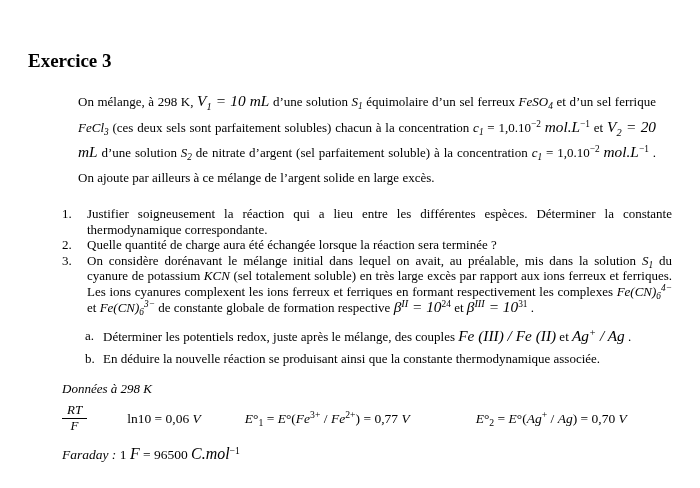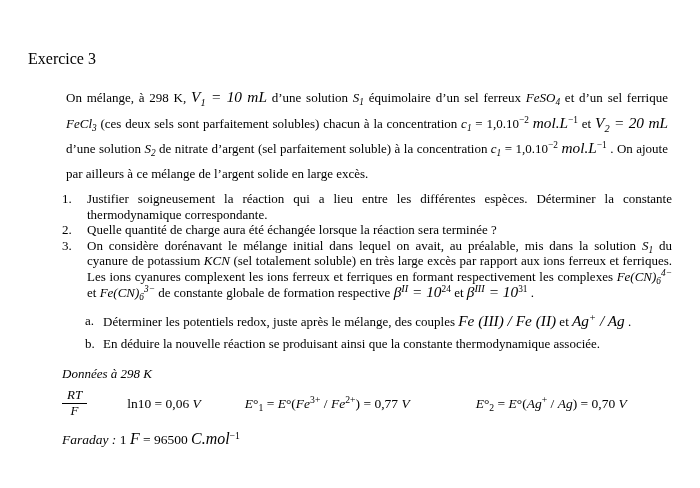--- a/index.html
+++ b/index.html
@@ -8,26 +8,26 @@
     background:#ffffff;color:#000000;
     font-family:"Liberation Serif","DejaVu Serif",serif;
     font-size:13px;
   }
   .page{width:700px;height:488px;position:relative;}
   .title{
     text-align:center;font-size:18px;font-weight:bold;
     margin:22px 0 0 0;letter-spacing:0.2px;
   }
   .exercise-heading{
-    font-size:16px;font-weight:normal;
+    font-size:19px;font-weight:bold;
     margin:50px 0 0 28px;
   }
   .content{margin:17px 28px 0 62px;}
   .intro{
-    margin:4px;text-align:justify;
+    margin:16px;text-align:justify;
     line-height:24.5px;
   }
   .questions{margin-top:5px;}
   .q-item{display:flex;}
   .q-num{flex:0 0 25px;line-height:15.5px;}
   .q-body{flex:1;text-align:justify;line-height:15.5px;}
   .subquestions{margin-top:10px;margin-left:23px;}
   .sub-item{display:flex;margin-bottom:3px;}
   .sub-num{flex:0 0 18px;line-height:19px;}
   .sub-body{flex:1;line-height:19px;}

